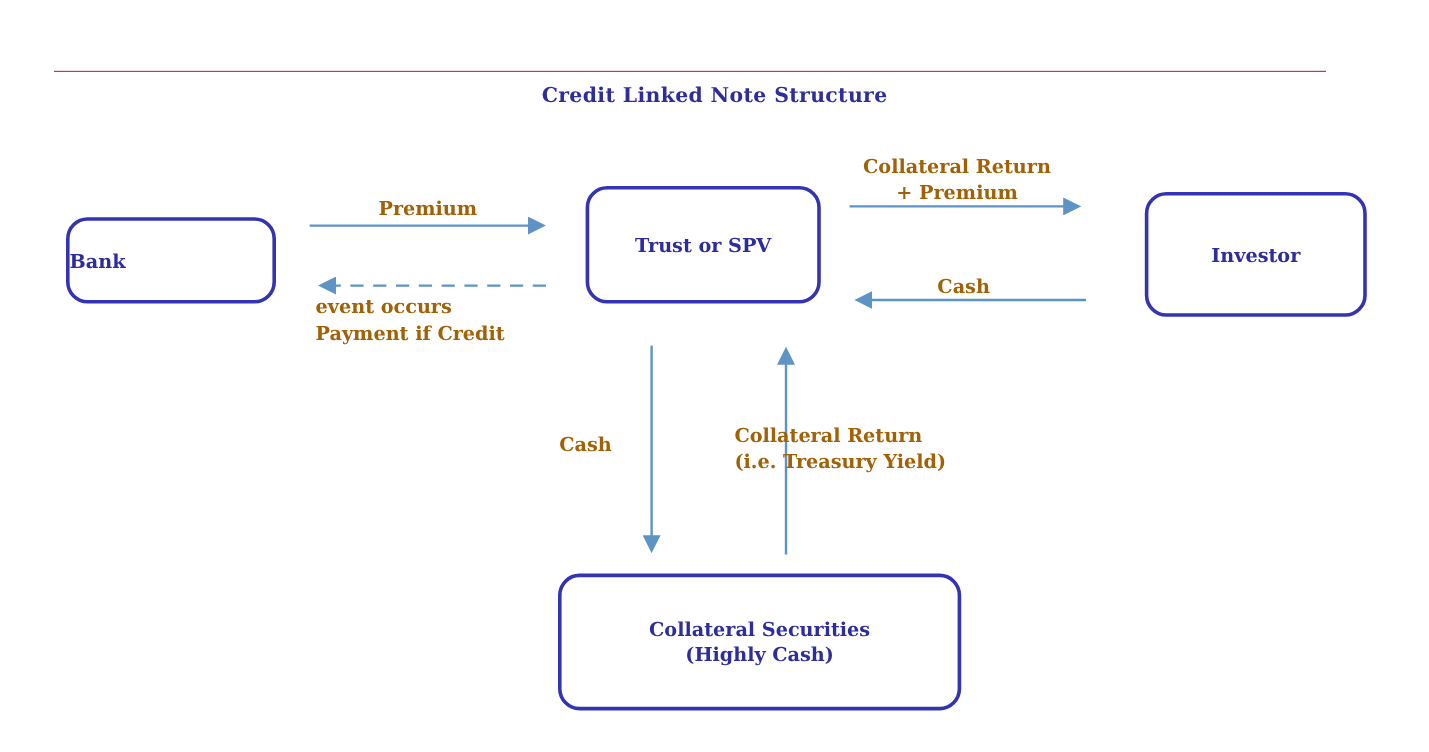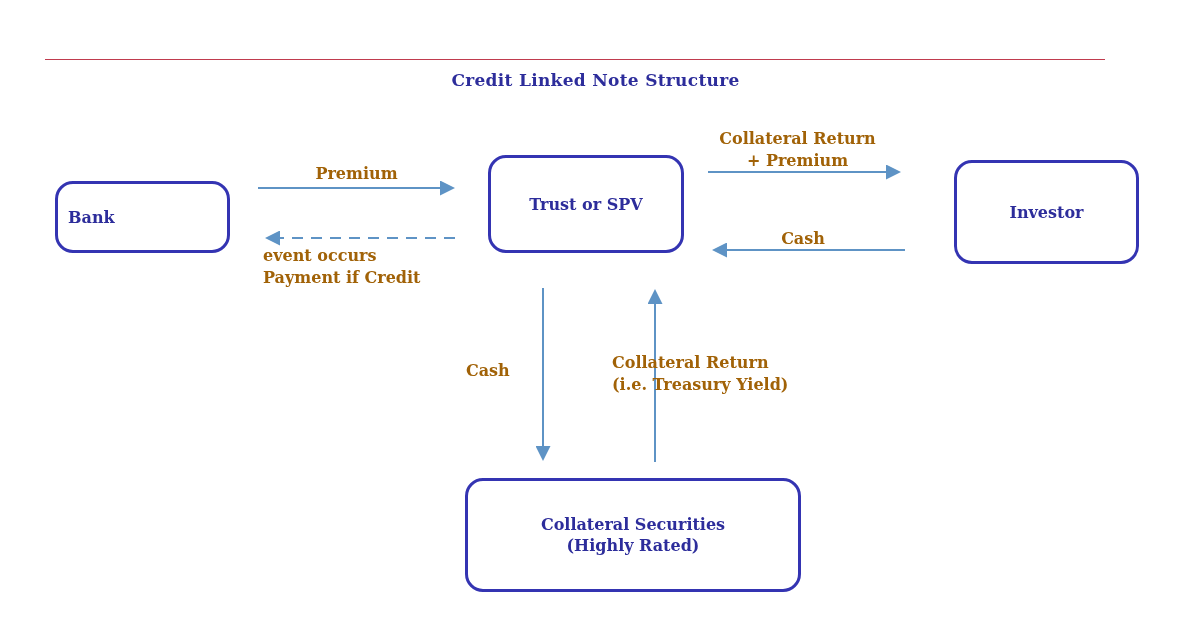--- a/index.html
+++ b/index.html
@@ -34,21 +34,21 @@
     background: #ffffff;
     color: #2d2d9b;
     font-size: 16px;
     display: flex;
     align-items: center;
     justify-content: center;
     text-align: center;
     box-sizing: border-box;
     line-height: 21px;
   }
-  .node.bank { justify-content: flex-start; padding-left: 10px; text-align: left; }
+  .node.bank { justify-content: flex-start; text-align: left; }
   .lbl {
     position: absolute;
     color: #a16207;
     font-size: 16px;
     line-height: 22px;
     white-space: nowrap;
   }
   .center { text-align: center; }
   svg.arrows { position: absolute; top: 0; left: 0; }
 </style>
@@ -82,21 +82,21 @@
     <span>Trust or SPV</span>
   </div>
 
   <div class="node" style="left:926px; top:160px; width:185px; height:104px;margin-left:28px;">
     <span>Investor</span>
   </div>
 
   <div class="node" style="left:465px; top:478px; width:336px; height:114px;">
     <span>
       <span style="display:block;">Collateral Securities</span>
-      <span style="display:block;">(Highly Rated)</span>
+      <span style="display:block;">(Highly Cash)</span>
     </span>
   </div>
 
   <div class="lbl center" style="left:258px; top:163px; width:197px;">Premium</div>
 
   <div class="lbl" style="left:263px; top:245px;">
     <div>event occurs</div>
     <div>Payment if Credit</div>
   </div>
 

